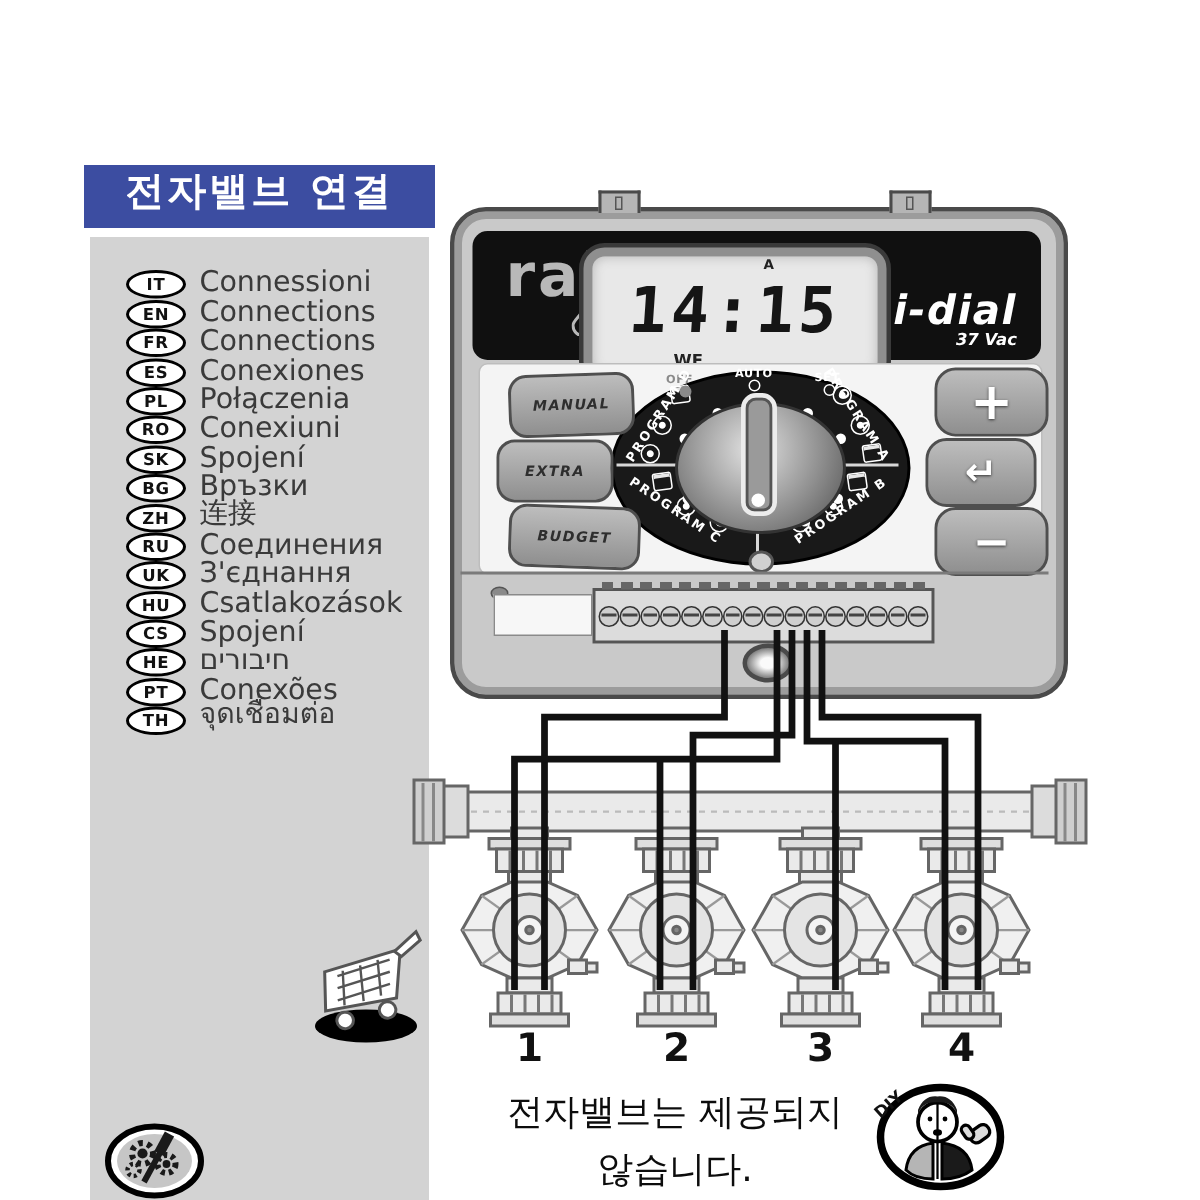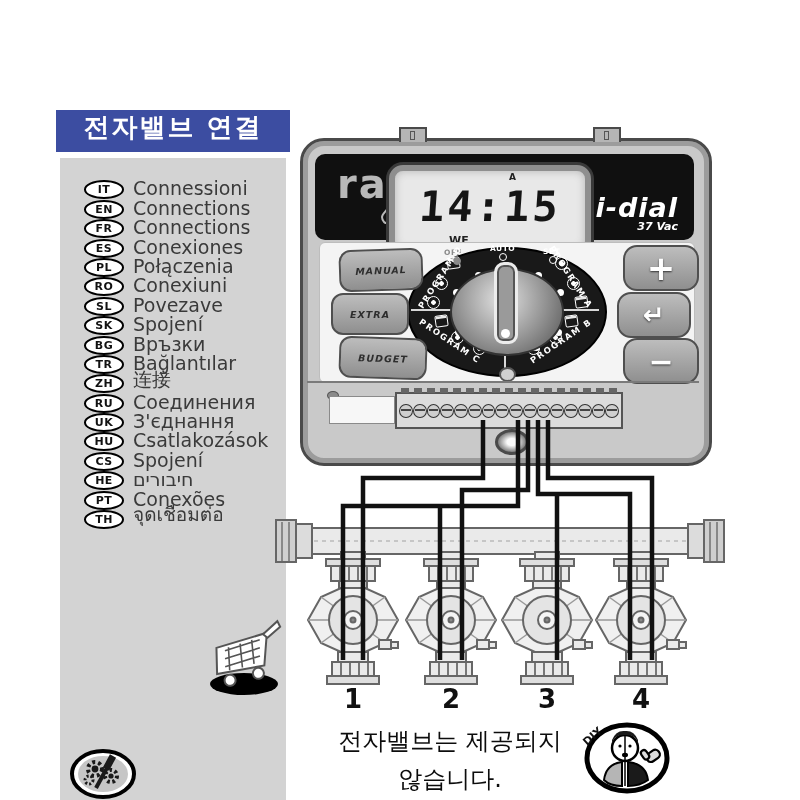--- a/index.html
+++ b/index.html
@@ -136,34 +136,26 @@
       </div>
       <div class="lang-row">
         <span class="code-badge">PL</span>
         <span class="lang-label">Połączenia</span>
       </div>
       <div class="lang-row">
         <span class="code-badge">RO</span>
         <span class="lang-label">Conexiuni</span>
       </div>
       <div class="lang-row">
-        <span class="code-badge">SL</span>
-        <span class="lang-label">Povezave</span>
-      </div>
-      <div class="lang-row">
         <span class="code-badge">SK</span>
         <span class="lang-label">Spojení</span>
       </div>
       <div class="lang-row">
         <span class="code-badge">BG</span>
         <span class="lang-label">Връзки</span>
-      </div>
-      <div class="lang-row">
-        <span class="code-badge">TR</span>
-        <span class="lang-label">Bağlantılar</span>
       </div>
       <div class="lang-row">
         <span class="code-badge">ZH</span>
         <span class="lang-label">连接</span>
       </div>
       <div class="lang-row">
         <span class="code-badge">RU</span>
         <span class="lang-label">Соединения</span>
       </div>
       <div class="lang-row">

